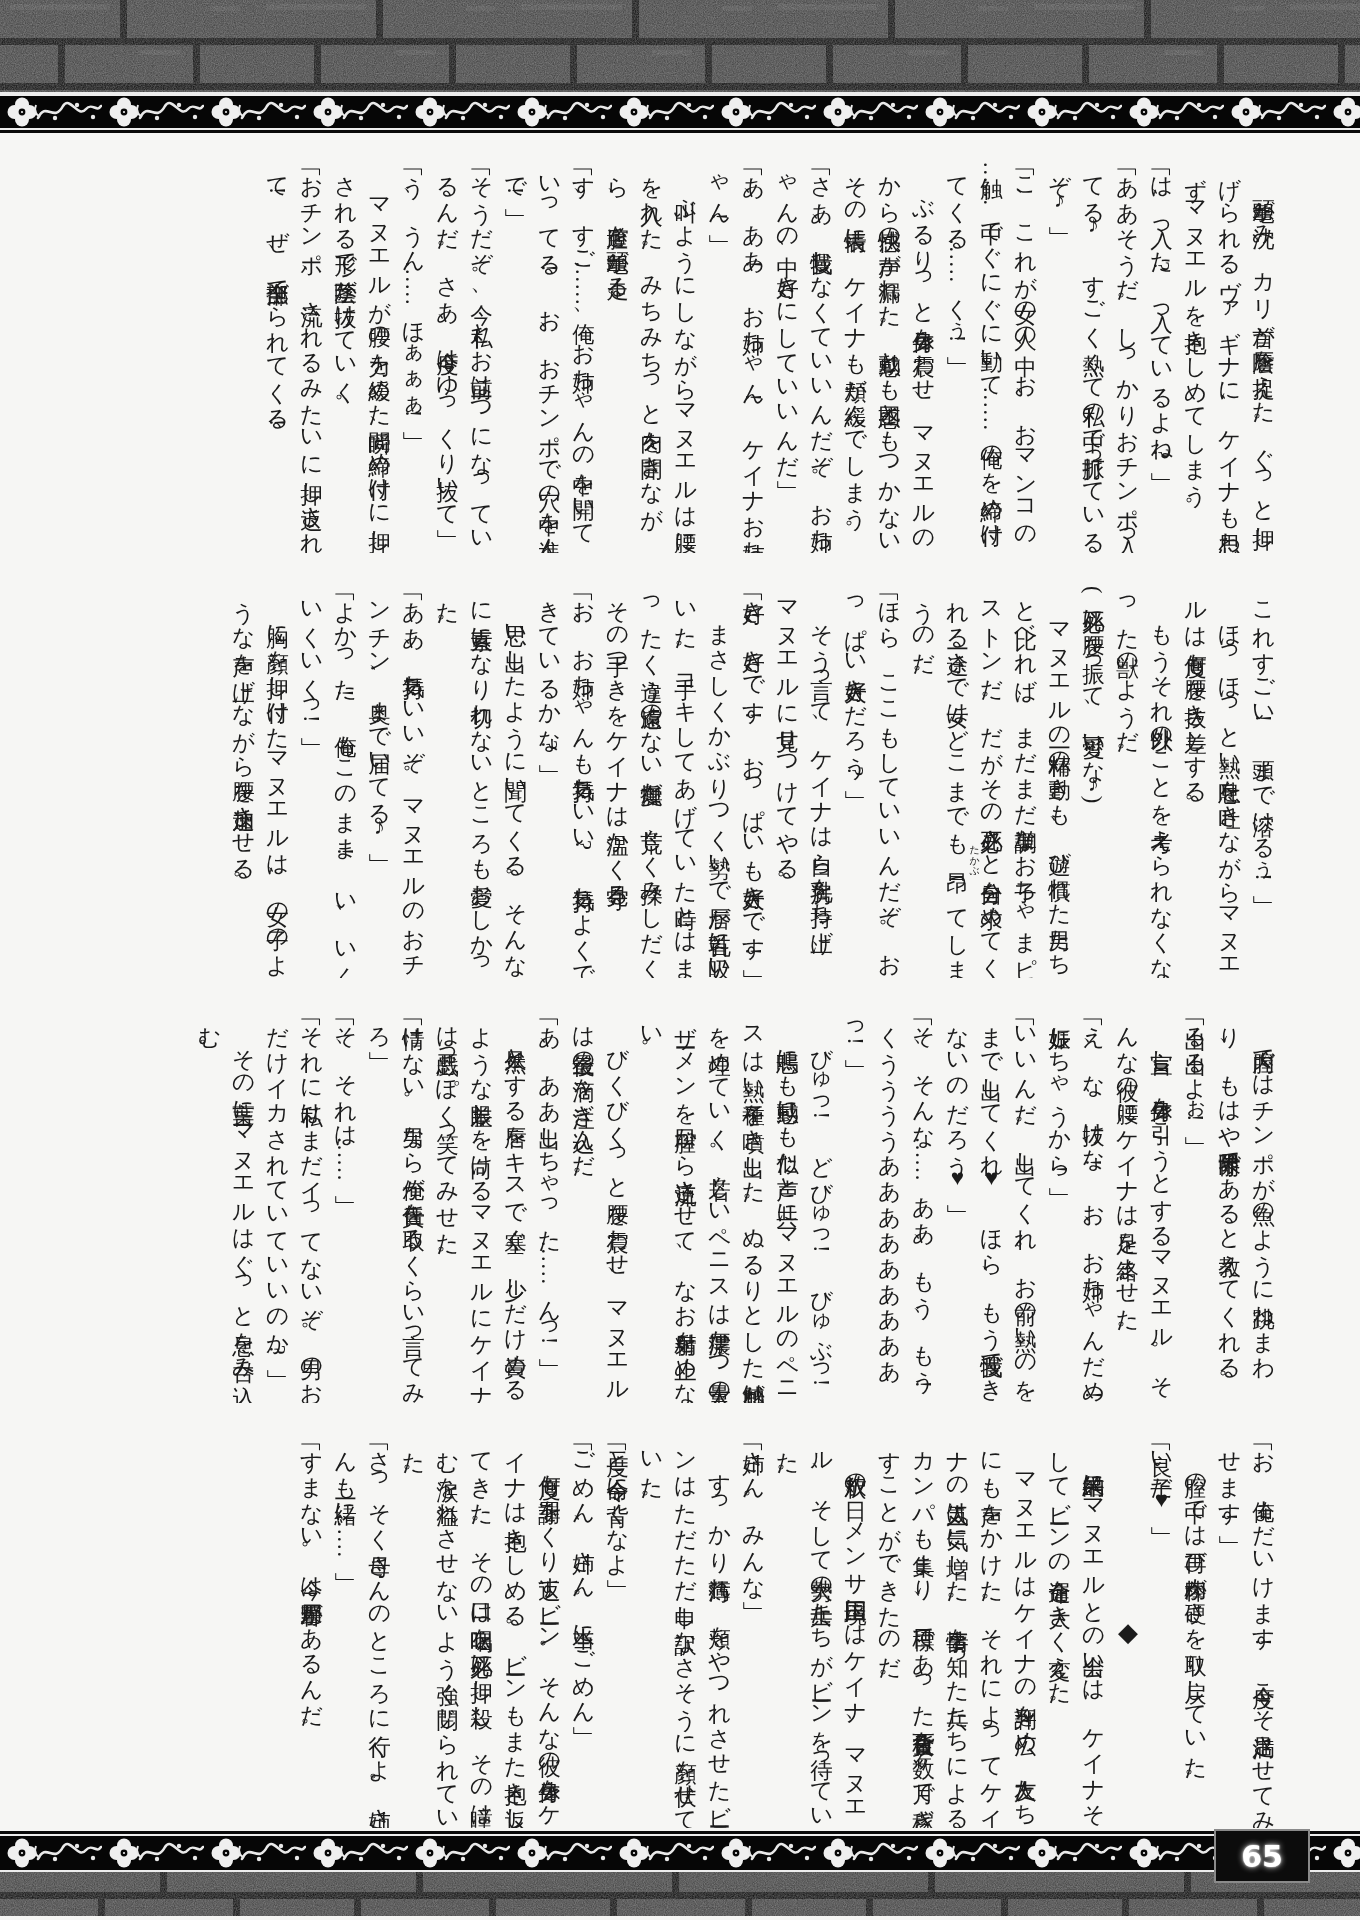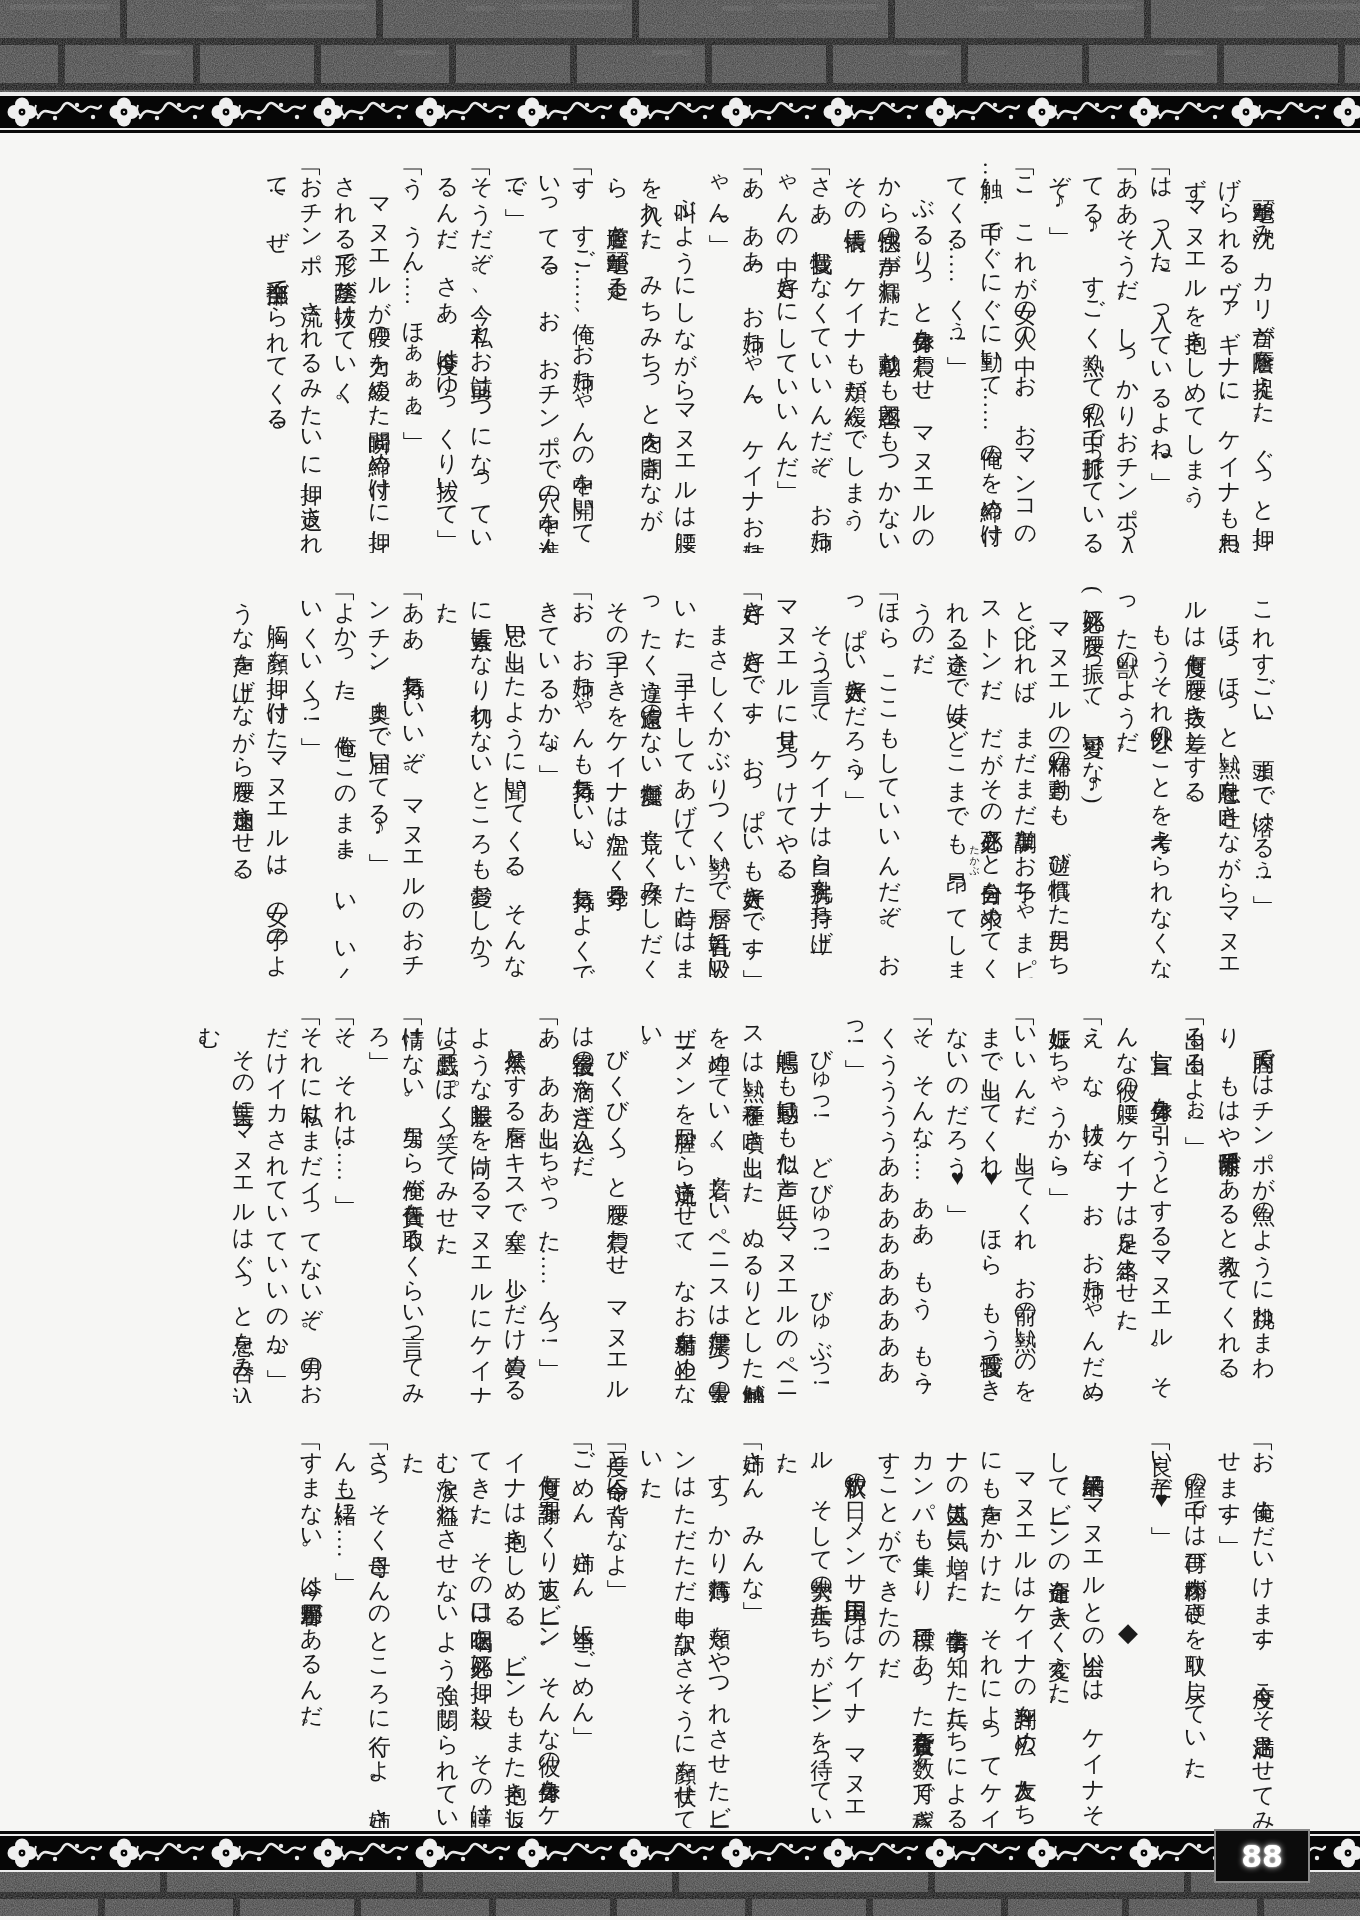--- a/index.html
+++ b/index.html
@@ -196,21 +196,21 @@
           <path d="M38 23 C46 6 54 28 63 11 C70 0 78 24 86 14 C92 7 97 18 101 11" stroke="#e9e9e9" stroke-width="2.6" fill="none" stroke-linecap="round"></path>
           <path d="M40 22 q-7 -4 -4 -12" stroke="#e9e9e9" stroke-width="2" fill="none"></path>
           <circle cx="55" cy="23" r="2.2" fill="#e9e9e9"></circle>
           <circle cx="77" cy="10" r="2.2" fill="#e9e9e9"></circle>
           <circle cx="93" cy="22" r="2.2" fill="#e9e9e9"></circle>
         </pattern>
       </defs>
       <rect width="1360" height="34" fill="url(#ornB)"></rect>
     </svg>
     <div class="page-badge">
-      <span>88</span>
+      <span>65</span>
     </div>
   </div>
   <div class="rule-white thin"></div>
   <svg class="border-svg" height="44">
     <defs>
       <pattern id="bkB" width="256" height="92" patternUnits="userSpaceOnUse" patternTransform="translate(40,-18)">
         <rect width="256" height="92" fill="#0a0a0a"></rect>
         <g fill="#3d3d3d">
           <rect x="0" y="0" width="120" height="38"></rect>
           <rect x="127" y="0" width="129" height="38"></rect>

